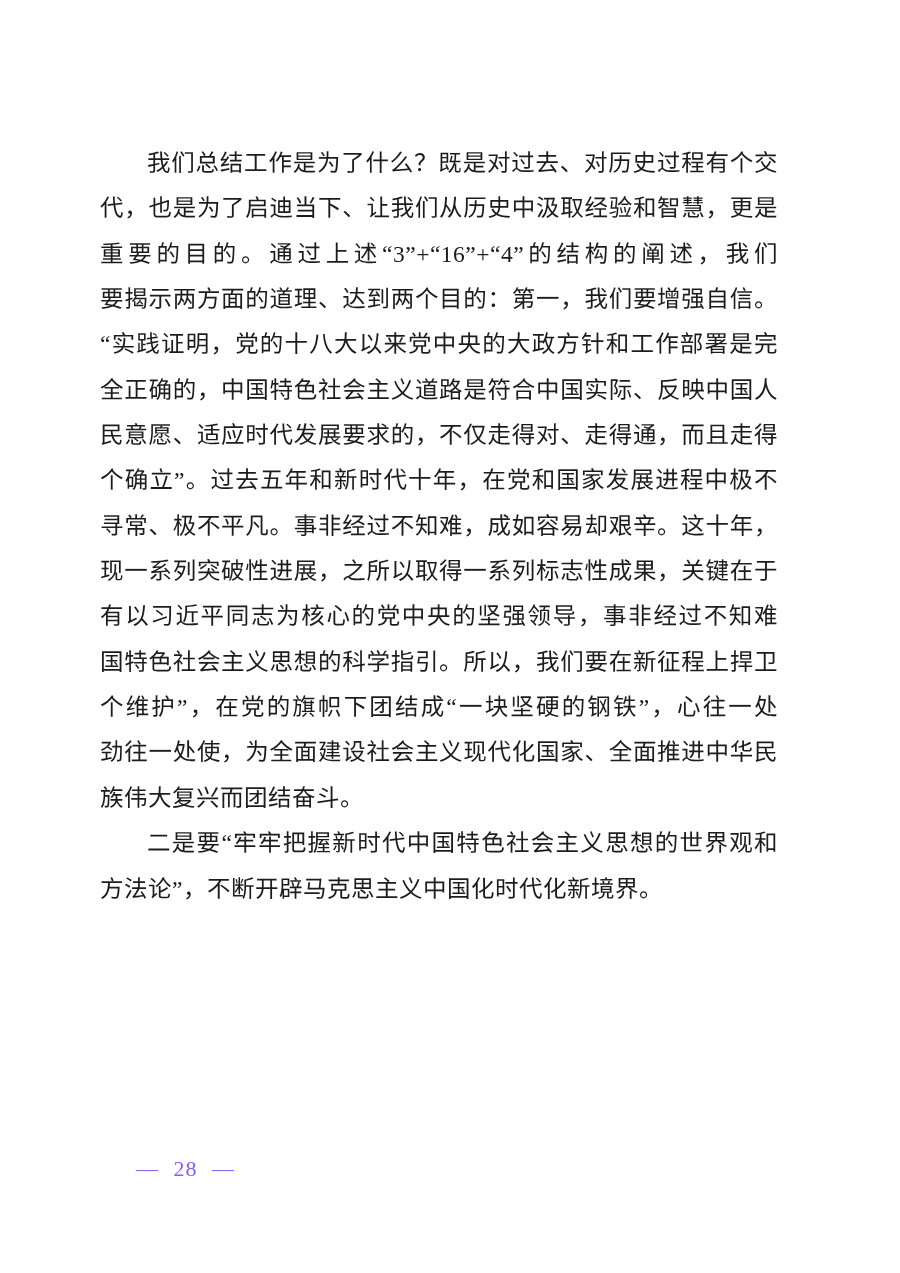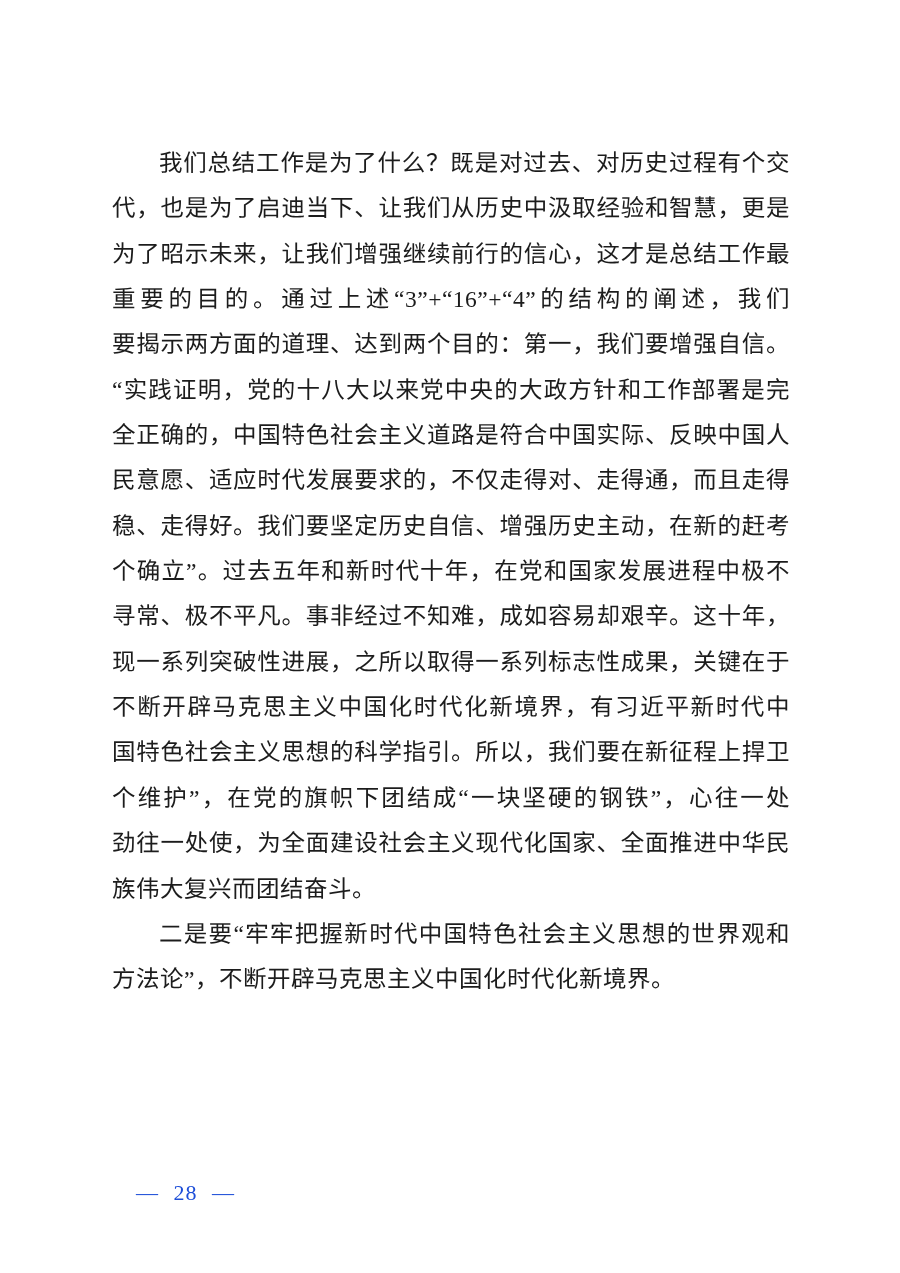--- a/index.html
+++ b/index.html
@@ -11,21 +11,21 @@
     position: relative;
     width: 900px;
     height: 1273px;
     background: #ffffff;
     overflow: hidden;
     font-family: "Liberation Serif", "DejaVu Serif", serif;
     color: #1c1c1c;
   }
   .doc-body {
     position: absolute;
-    left: 112px;
+    left: 100px;
     top: 141px;
     width: 678px;
   }
   .line {
     height: 45.35px;
     line-height: 45.35px;
     font-size: 23.5px;
     text-align: justify;
     text-align-last: justify;
     overflow: hidden;
@@ -37,45 +37,43 @@
   }
   .line.para-end {
     text-align-last: left;
   }
   .seg.bold {
     font-weight: 400;
   }
   .page-number {
     position: absolute;
     left: 136px;
-    top: 1180px;
+    top: 1156px;
     font-size: 22px;
     letter-spacing: 1px;
     word-spacing: 8px;
-    color: #1d4ed8;
+    color: #8b5cf6;
   }
 </style>
 </head>
 <body>
 
 <div class="page">
   <div class="doc-body">
       <div class="line indent"><span class="seg">我们总结工作是为了什么？既是对过去、对历史过程有个交</span></div>
       <div class="line"><span class="seg">代，也是为了启迪当下、让我们从历史中汲取经验和智慧，更是</span></div>
-      <div class="line"><span class="seg">为了昭示未来，让我们增强继续前行的信心，这才是总结工作最</span></div>
       <div class="line"><span class="seg">重要的目的。通过上述“3”+“16”+“4”的结构的阐述，我们</span></div>
       <div class="line"><span class="seg">要揭示两方面的道理、达到两个目的：</span><span class="seg bold">第一，我们要增强自信。</span></div>
       <div class="line"><span class="seg">“实践证明，党的十八大以来党中央的大政方针和工作部署是完</span></div>
       <div class="line"><span class="seg">全正确的，中国特色社会主义道路是符合中国实际、反映中国人</span></div>
       <div class="line"><span class="seg">民意愿、适应时代发展要求的，不仅走得对、走得通，而且走得</span></div>
-      <div class="line"><span class="seg">稳、走得好。我们要坚定历史自信、增强历史主动，在新的赶考</span></div>
       <div class="line"><span class="seg bold">个确立”。</span><span class="seg">过去五年和新时代十年，在党和国家发展进程中极不</span></div>
       <div class="line"><span class="seg">寻常、极不平凡。事非经过不知难，成如容易却艰辛。这十年，</span></div>
       <div class="line"><span class="seg">现一系列突破性进展，之所以取得一系列标志性成果，关键在于</span></div>
-      <div class="line"><span class="seg">不断开辟马克思主义中国化时代化新境界，有习近平新时代中</span></div>
+      <div class="line"><span class="seg">有以习近平同志为核心的党中央的坚强领导，事非经过不知难</span></div>
       <div class="line"><span class="seg">国特色社会主义思想的科学指引。所以，我们要在新征程上捍卫</span></div>
       <div class="line"><span class="seg">个维护”，在党的旗帜下团结成“一块坚硬的钢铁”，心往一处想、</span></div>
       <div class="line"><span class="seg">劲往一处使，为全面建设社会主义现代化国家、全面推进中华民</span></div>
       <div class="line para-end"><span class="seg">族伟大复兴而团结奋斗。</span></div>
       <div class="line indent"><span class="seg bold">二是要“牢牢把握新时代中国特色社会主义思想的世界观和</span></div>
       <div class="line para-end"><span class="seg bold">方法论”，不断开辟马克思主义中国化时代化新境界。</span></div>
     </div>
   <div class="page-number">— 28 —</div>
 </div>
 

